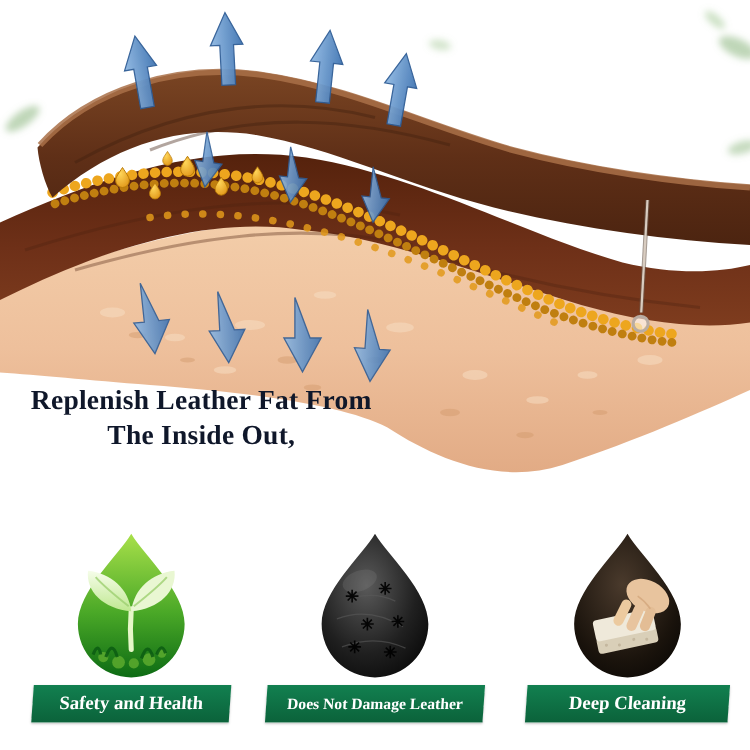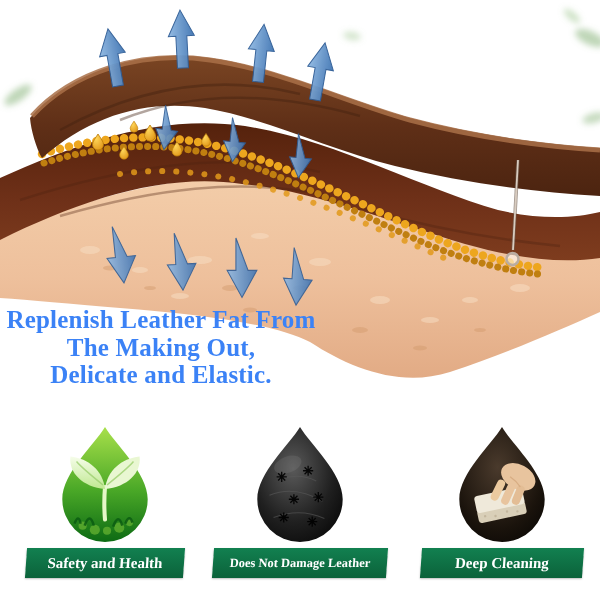--- a/index.html
+++ b/index.html
@@ -1,21 +1,21 @@
 <!DOCTYPE html>
 <html><head>
 <meta charset="utf-8">
 <style>
   * { margin:0; padding:0; box-sizing:border-box; }
   html,body { width:600px; height:600px; }
   body { background:#fff; font-family:"Liberation Serif", serif; overflow:hidden; }
   .stage { position:relative; width:600px; height:600px; background:#fff; }
   .diagram { position:absolute; top:0; left:0; }
   .headline { position:absolute; top:306px; left:0; width:322px; text-align:center;
-              color:#3b82f6; font-weight:700; font-size:25px; line-height:27.5px; letter-spacing:.2px; }
+              color:#0f172a; font-weight:700; font-size:22px; line-height:27.5px; letter-spacing:.2px; }
   .feature { position:absolute; top:424px; text-align:center; }
   .f1 { left:22px;  width:166px; }
   .f2 { left:212px; width:176px; }
   .f3 { left:417px; width:170px; }
   .feature svg { display:block; margin:0 auto; }
   .banner { margin-top:2px; height:30px; display:flex; align-items:center; justify-content:center;
             background:linear-gradient(180deg,#128050,#0b623a); color:#fff; font-weight:700;
             transform:skewX(-4deg); box-shadow:0 1px 2px rgba(0,0,0,.25); }
   .f1 .banner { width:158px; margin-left:4px; font-size:15px; }
   .f2 .banner { width:174px; margin-left:1px; font-size:12.5px; }
@@ -151,22 +151,21 @@
     <g fill="url(#agrad)" stroke="#2f5d96" stroke-width="0.8" opacity="0.9">
       <use href="#arrowDown" transform="translate(118,226) rotate(-6) scale(1.3)"></use>
       <use href="#arrowDown" transform="translate(180,233) rotate(-3) scale(1.3)"></use>
       <use href="#arrowDown" transform="translate(242,238) scale(1.35)"></use>
       <use href="#arrowDown" transform="translate(300,248) rotate(4) scale(1.3)"></use>
     </g>
   </svg>
 
   <div class="headline">
     <div>Replenish Leather Fat From</div>
-    <div>The Making Out,</div>
-    <div>Delicate and Elastic.</div>
+    <div>The Inside Out,</div>
   </div>
 
   <div class="feature f1">
     <svg width="108" height="122" viewBox="0 0 100 120">
       <defs>
         <linearGradient id="g1grad" x1="0" y1="0" x2="0" y2="1">
           <stop offset="0" stop-color="#a8e04a"></stop>
             <stop offset="0.55" stop-color="#4aa827"></stop>
             <stop offset="1" stop-color="#0d6b14"></stop>
         </linearGradient>

